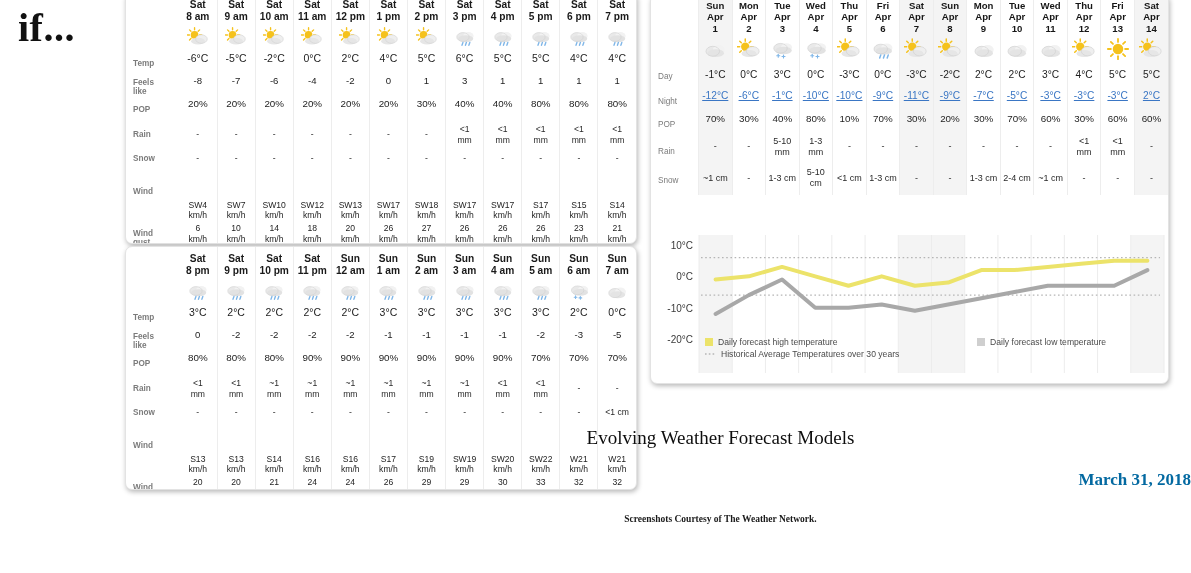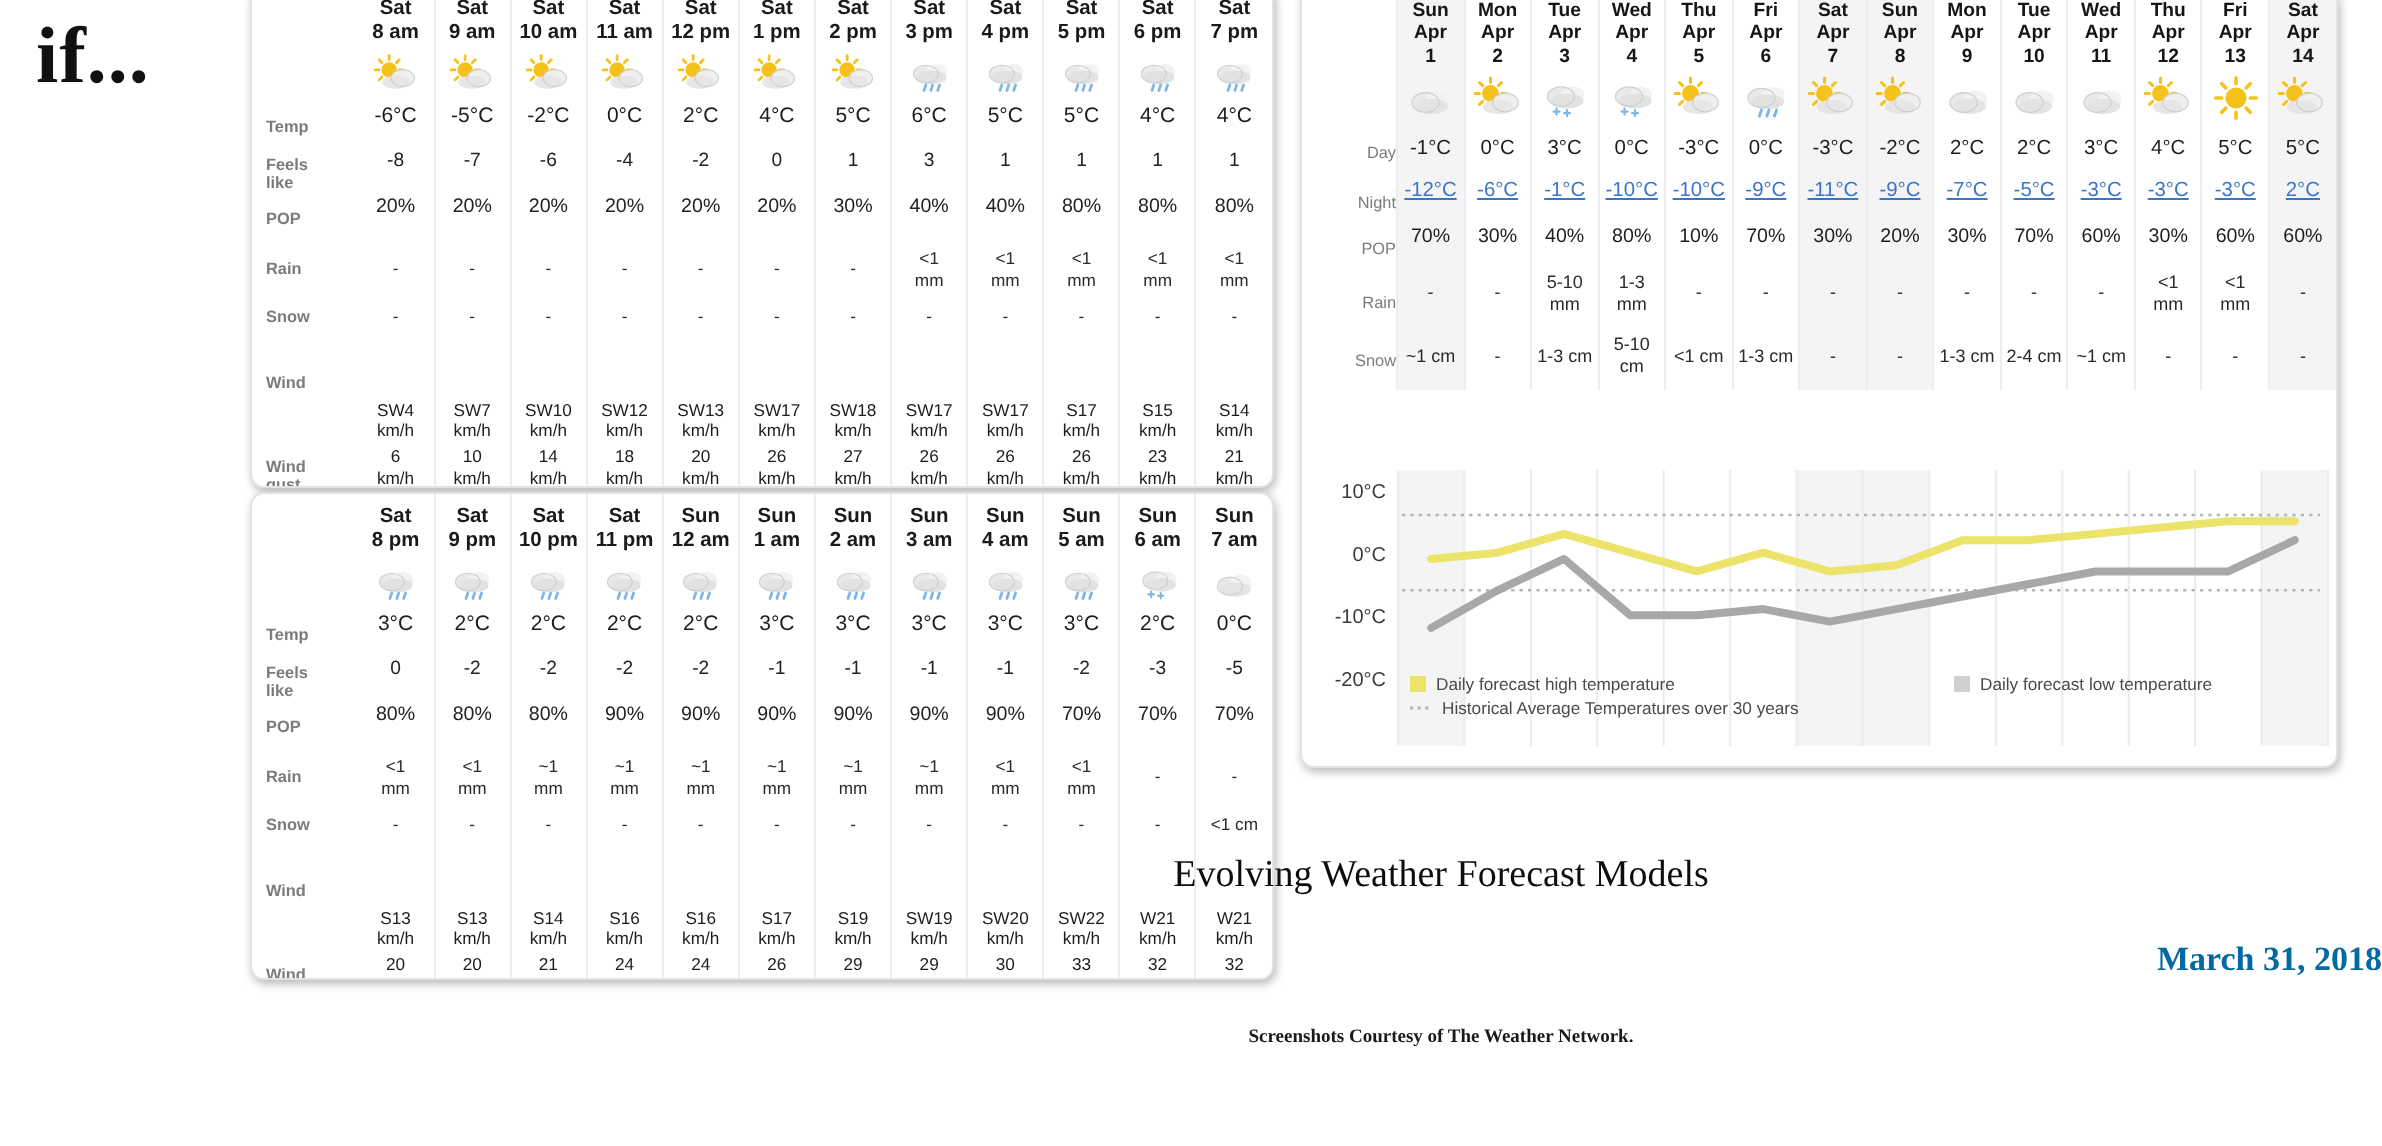--- a/index.html
+++ b/index.html
@@ -50,21 +50,21 @@
   .hourly .rain,.hourly .snow{font-size:8.6px;color:#2a2a2a;height:24px;}
   .hourly .snowrow td{padding-bottom:14px;}
   .hourly .windrow td{height:15px;}
   .hourly .wind{font-size:8.6px;color:#1d1d1d;padding-bottom:3px;}
   .hourly .gust{font-size:8.6px;color:#1d1d1d;padding-bottom:8px;}
   .hourly .lbl2{line-height:1.1;margin-left:40px;}
 
   
   .daily table{font-size:9px;}
   .daily .dlbl{
-    width:40px;color:#7b7b7b;font-size:8.2px;text-align:right;
+    width:40px;color:#7b7b7b;font-size:8.2px;text-align:left;
     padding-left:7px;vertical-align:middle;margin-left:36px;
   }
   .daily td.d{
     text-align:center;vertical-align:middle;
     border-left:1px solid #ededed;line-height:1.18;
   }
   .daily td.d.we{background:#f4f4f4;}
   .daily .dhd{font-size:9.6px;font-weight:bold;color:#161616;padding:5px 0 3px;line-height:1.13;}
   .daily .dico{height:24px;}
   .daily .dday{font-size:10.2px;color:#1d1d1d;padding:5px 0 9px;}

